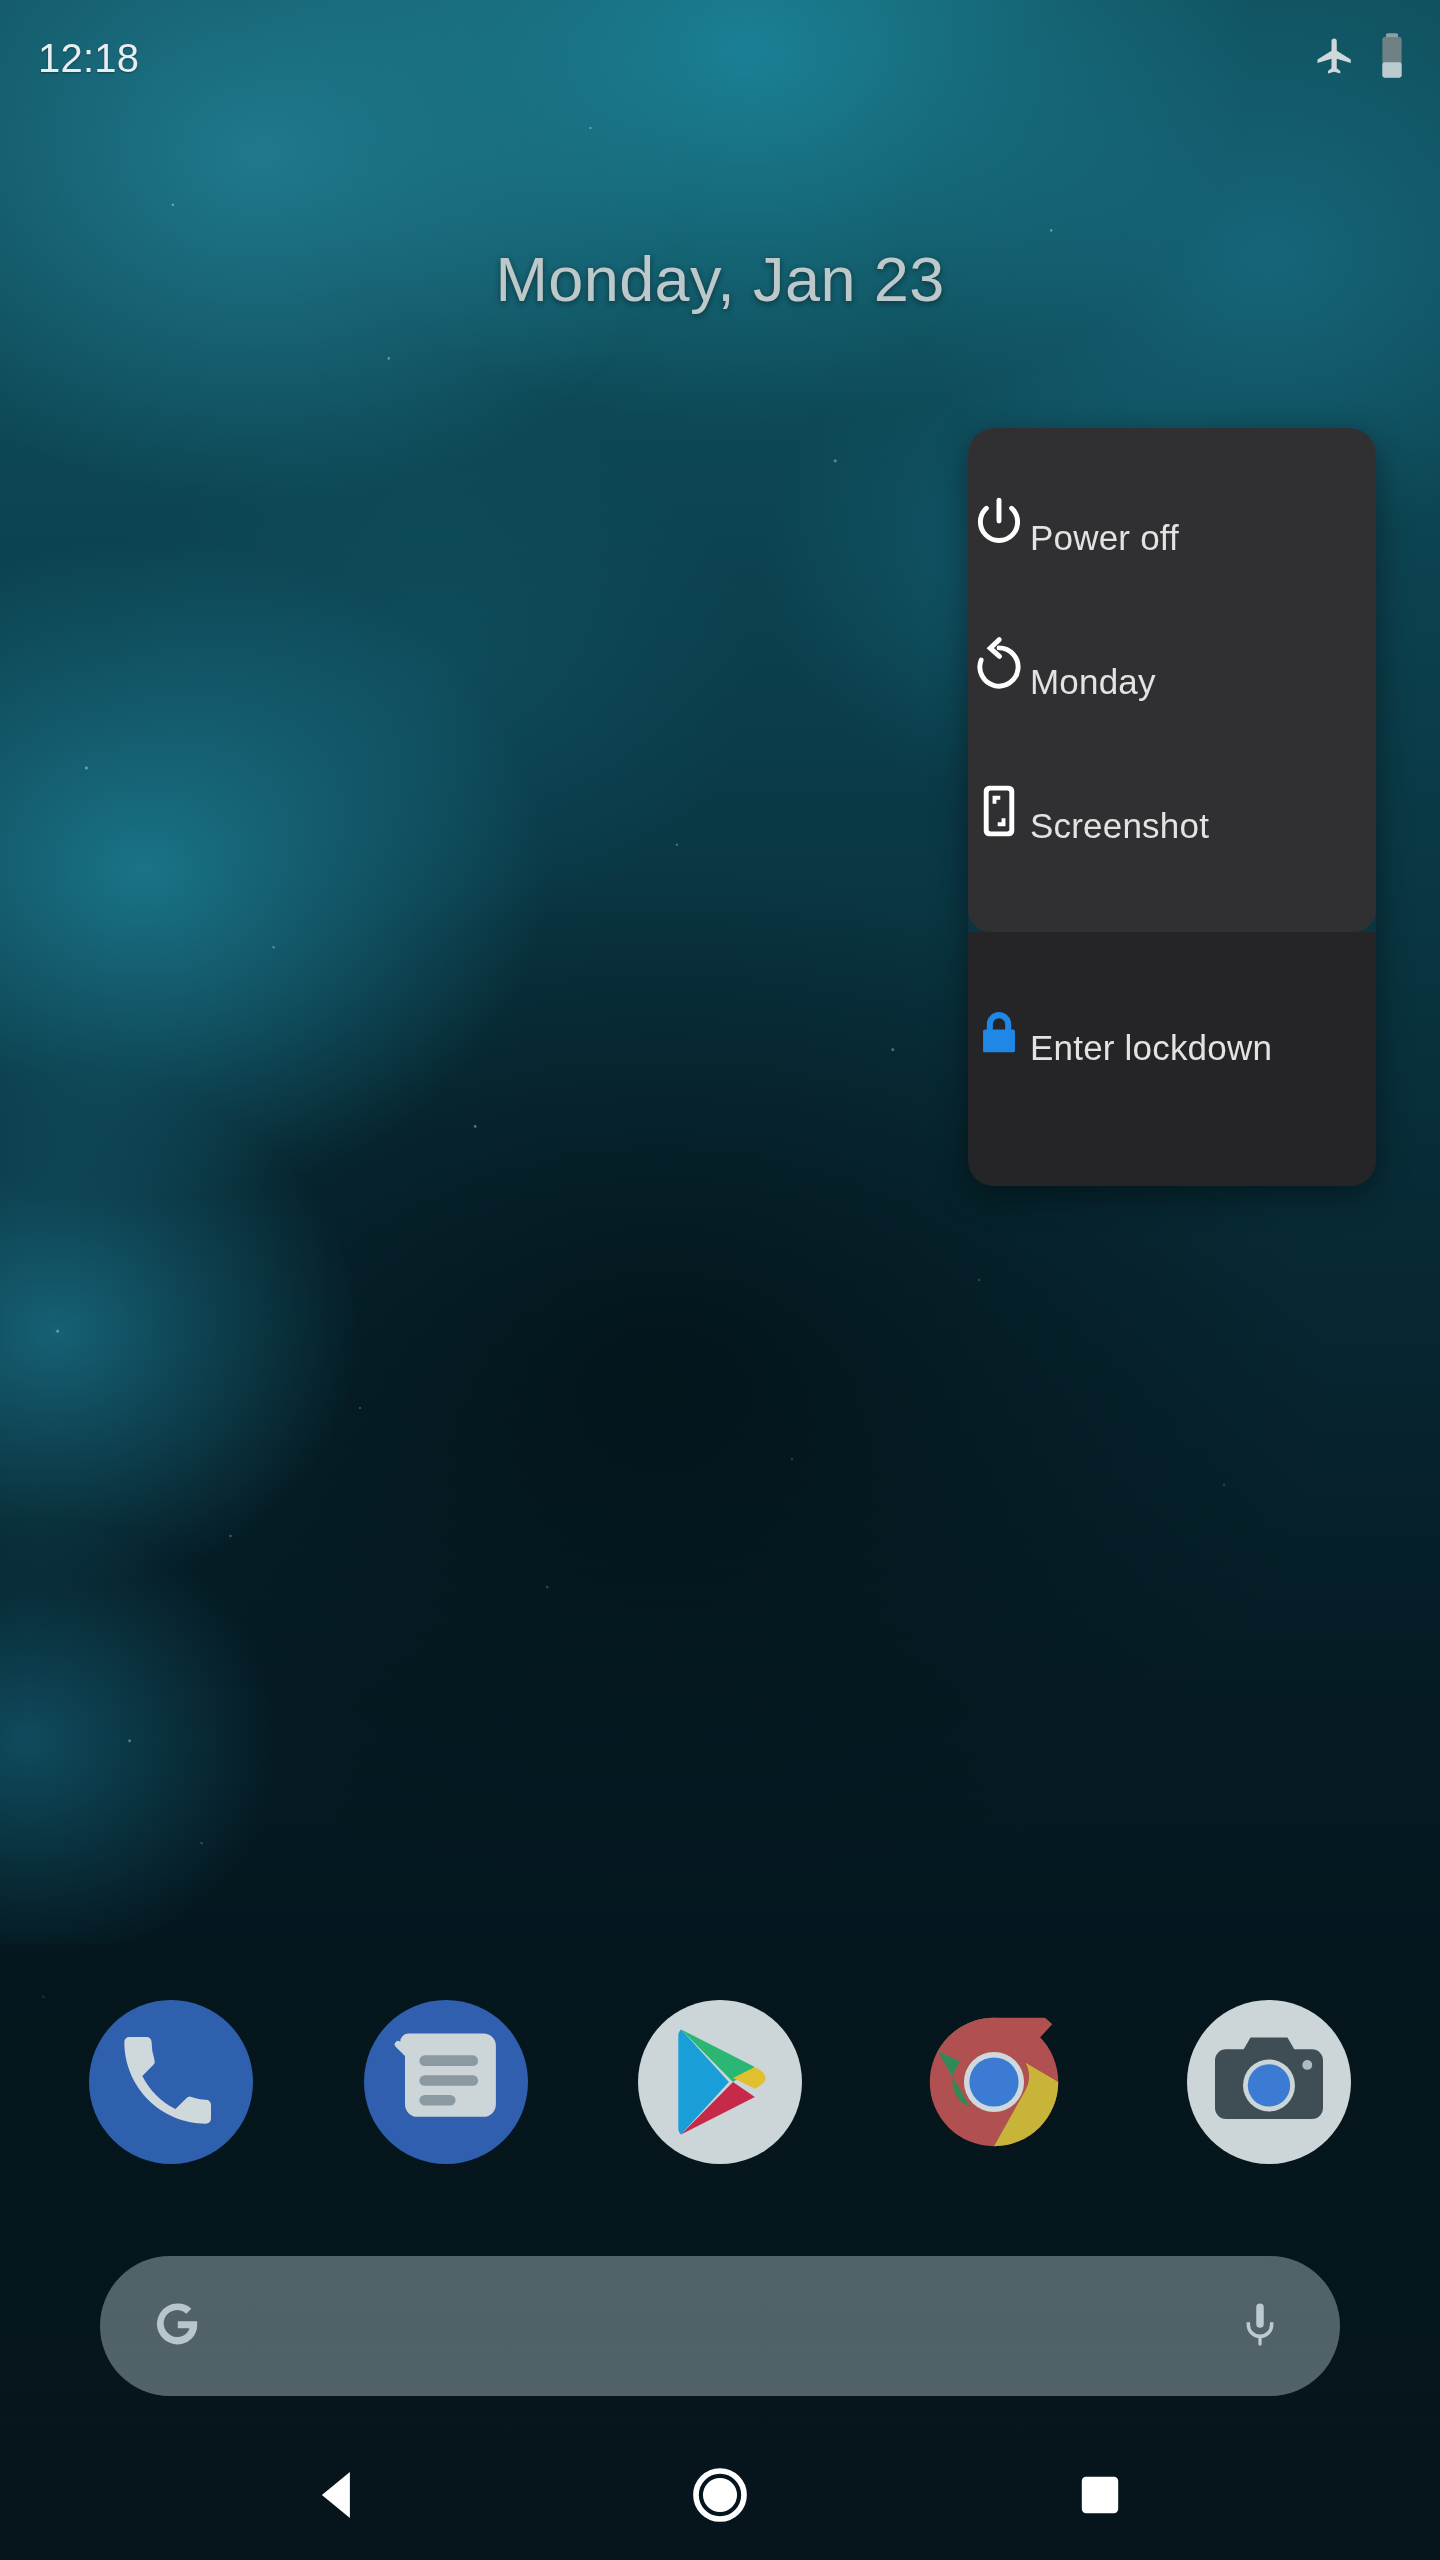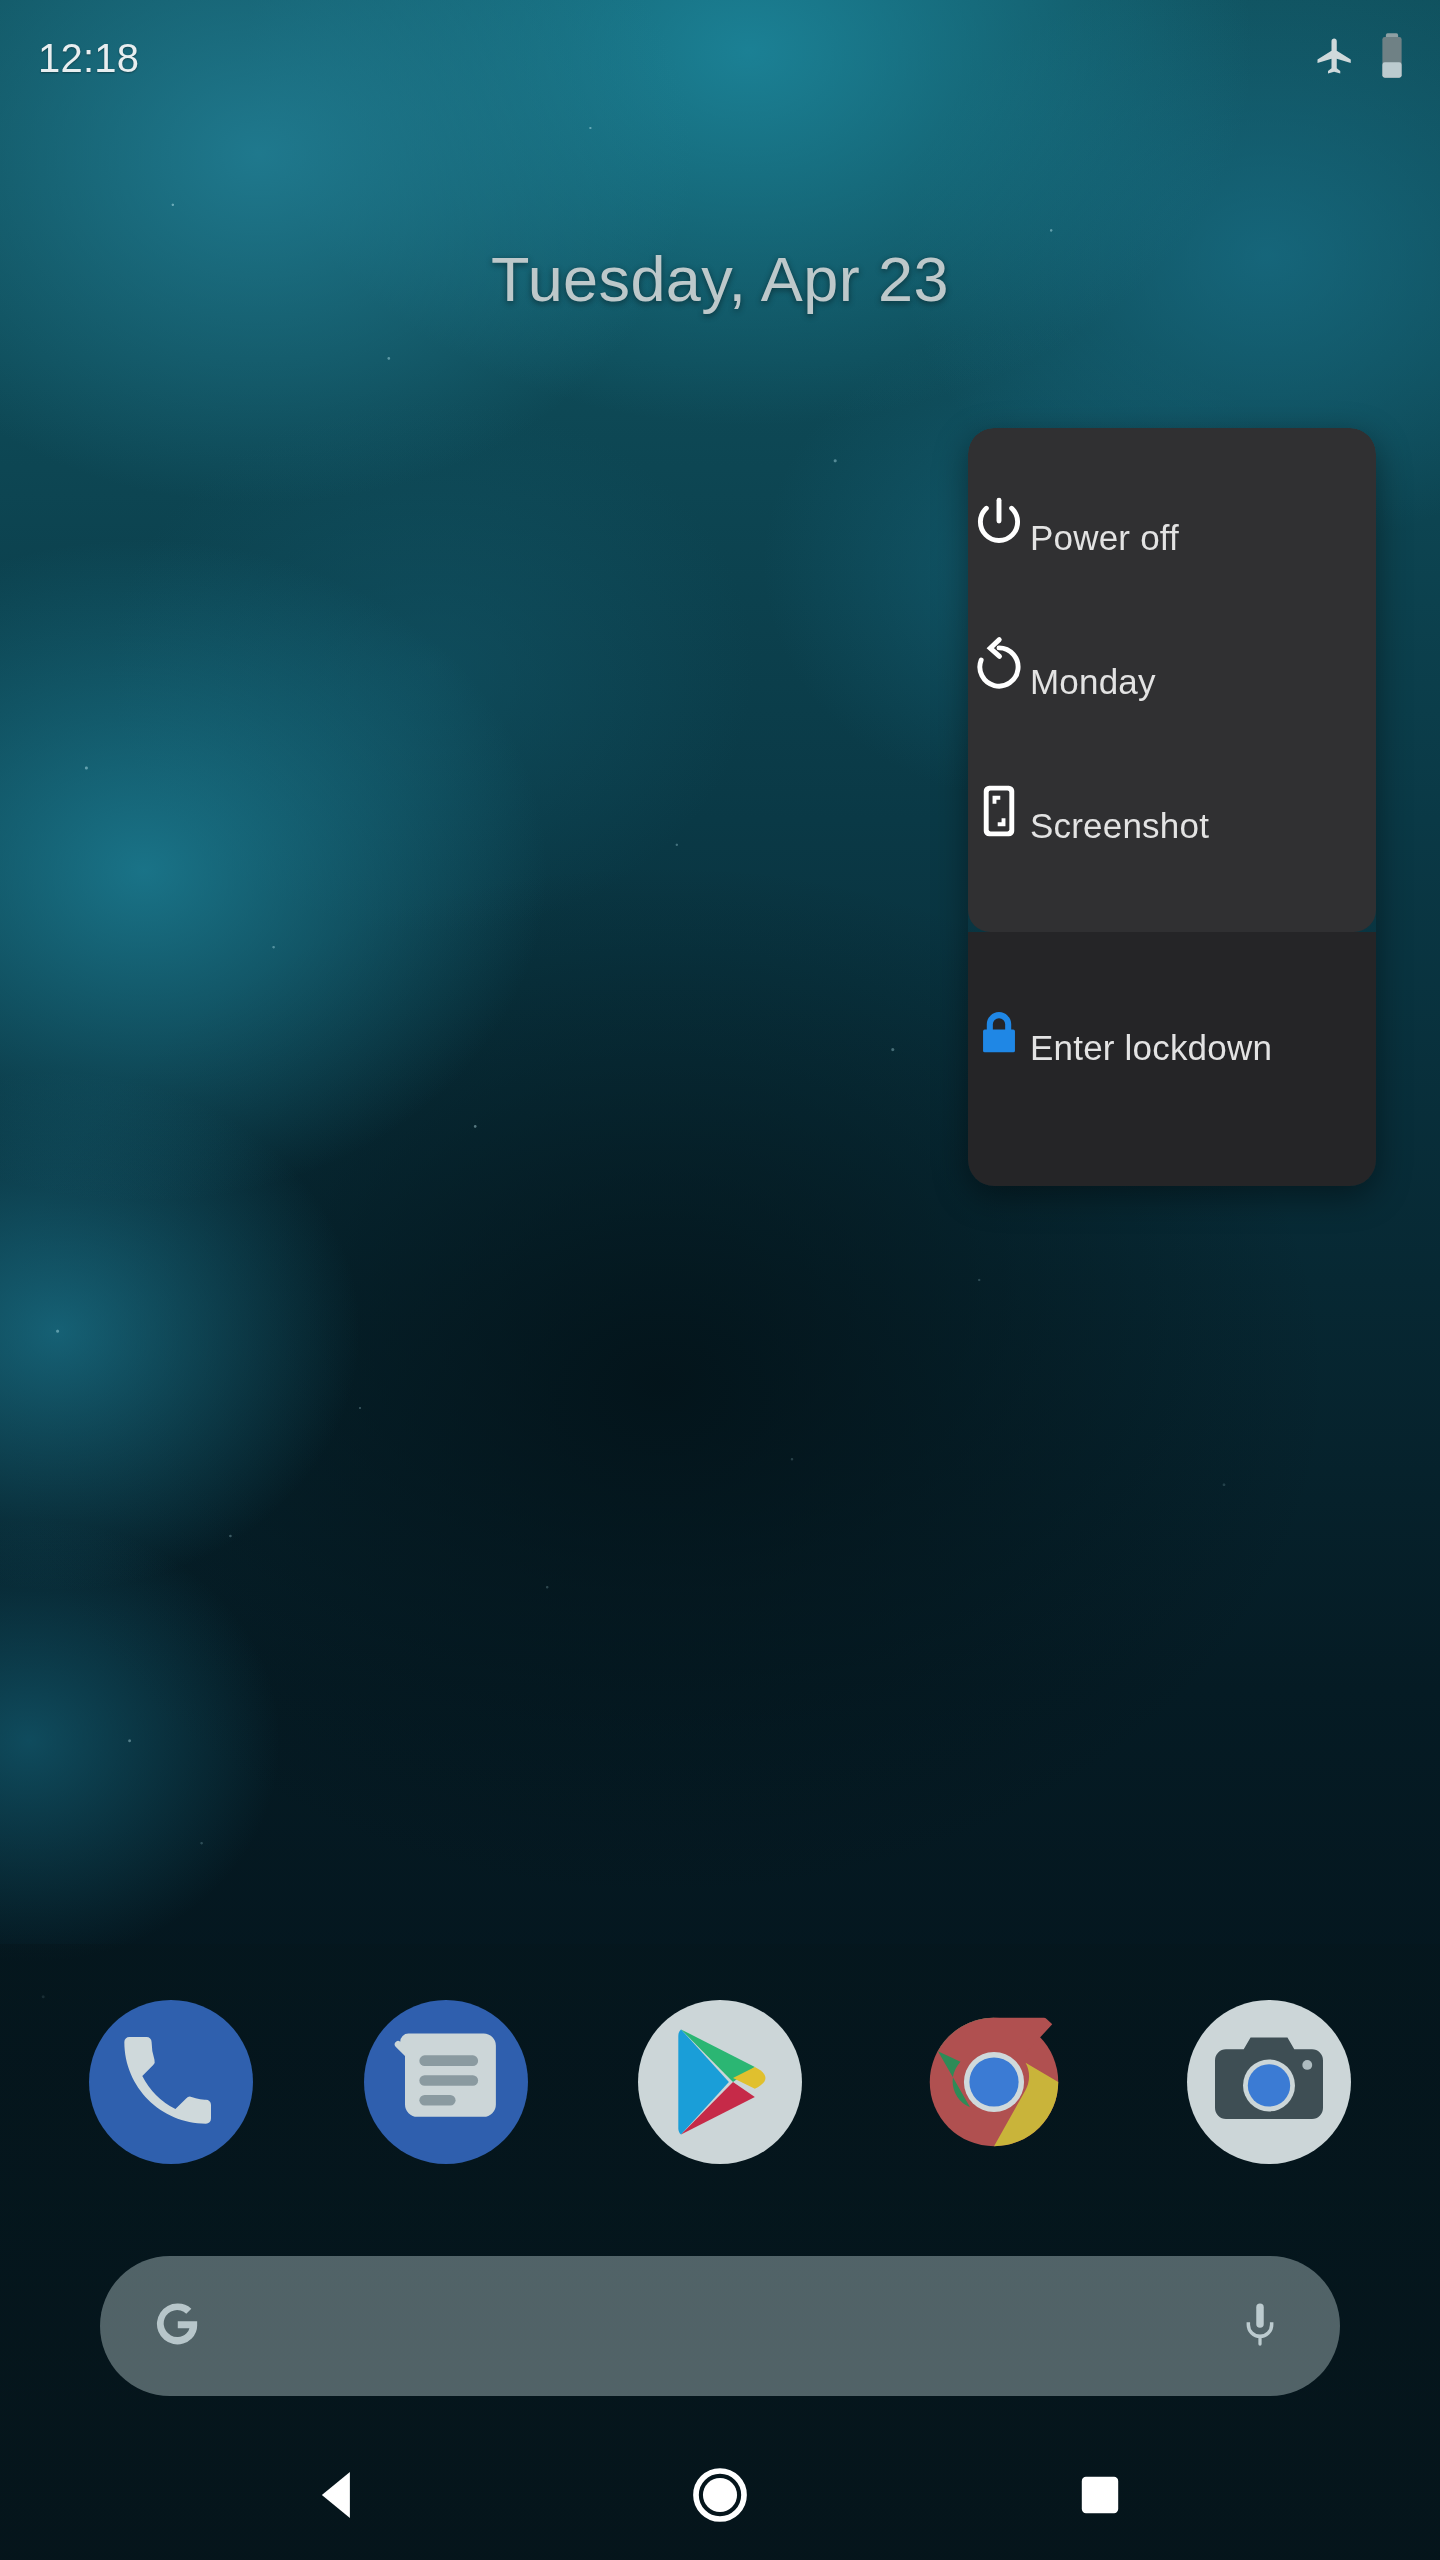--- a/index.html
+++ b/index.html
@@ -244,21 +244,21 @@
         <svg width="28" height="46" viewBox="0 0 16 26">
           <path d="M5.5 0h5a1 1 0 0 1 1 1v1.2H4.5V1a1 1 0 0 1 1-1z" fill="#8fa0a4"></path>
           <rect x="2.5" y="2.2" width="11" height="23.2" rx="1.4" fill="#6f8185"></rect>
           <rect x="2.5" y="16.6" width="11" height="8.8" rx="1.4" fill="#bccbcf"></rect>
         </svg>
       </span>
     </div>
   </div>
 
   <div id="date-widget">
-    <div id="date-text">Tuesday, Apr 23</div>
+    <div id="date-text">Monday, Jan 23</div>
   </div>
 
   <div id="power-menu">
 
     <div class="menu-section" id="menu-section-main">
 
       <div class="menu-item">
         <span class="menu-icon">
           <svg width="62" height="62" viewBox="0 0 24 24" fill="none" stroke="#ffffff" stroke-width="1.9" stroke-linecap="round">
             <path d="M12 3.2v8"></path>

